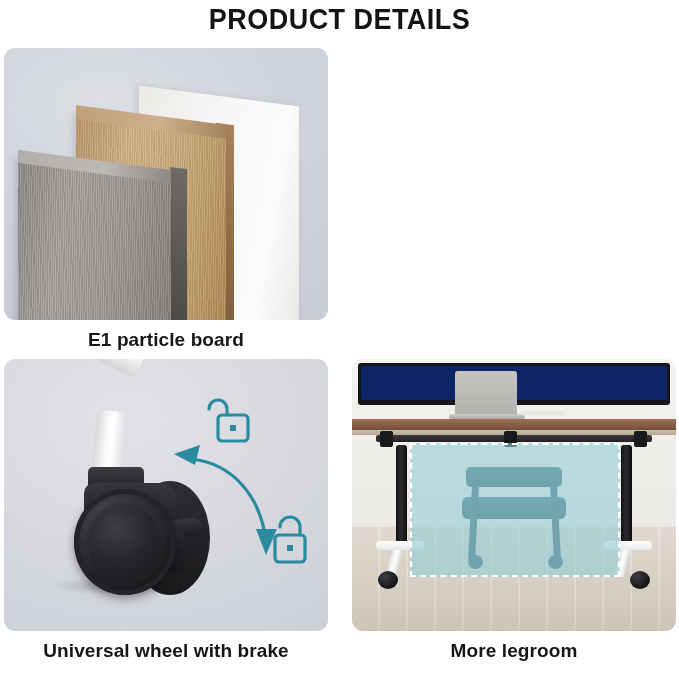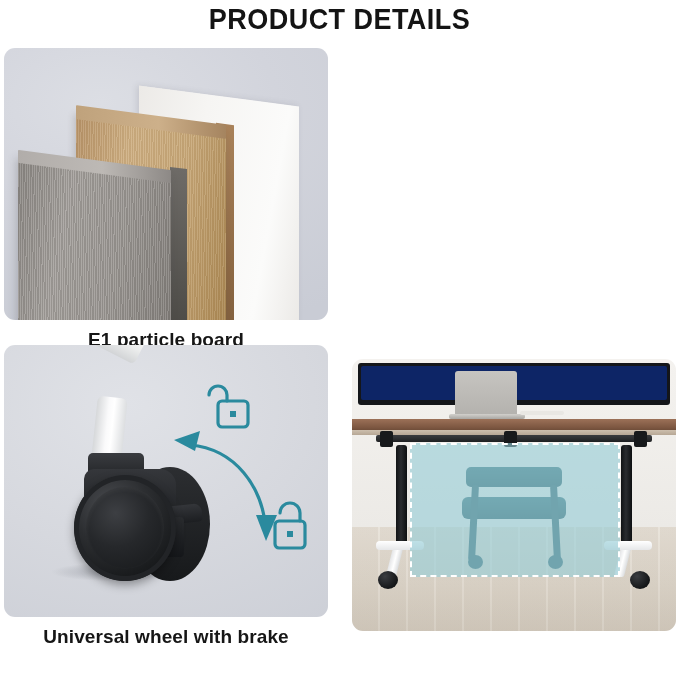--- a/index.html
+++ b/index.html
@@ -37,21 +37,21 @@
     left: 0; top: 44px;
     width: 675px;
     height: 629px;
   }
   .card {
     position: absolute;
     width: 324px;
   }
   .card.c1 { left: 4px;   top: 4px; }
   .card.c2 { left: 352px; top: 4px; }
-  .card.c3 { left: 4px;   top: 301px; }
+  .card.c3 { left: 4px;   top: 315px; }
   .card.c4 { left: 352px; top: 315px; }
 
   .photo {
     position: relative;
     width: 324px;
     height: 272px;
     border-radius: 11px;
     overflow: hidden;
   }
   .caption {
@@ -502,15 +502,16 @@
         <div class="p4-caster" style="left:2px;"></div>
       </div>
       <div class="p4-foot-r">
         <div class="p4-foot-leg"></div>
         <div class="p4-foot-bar"></div>
         <div class="p4-caster" style="left:26px;"></div>
       </div>
 
       <div class="p4-highlight"></div>
     </div>
+    <div class="caption">More legroom</div>
   </div>
 
 </div>
 
 </body></html>

